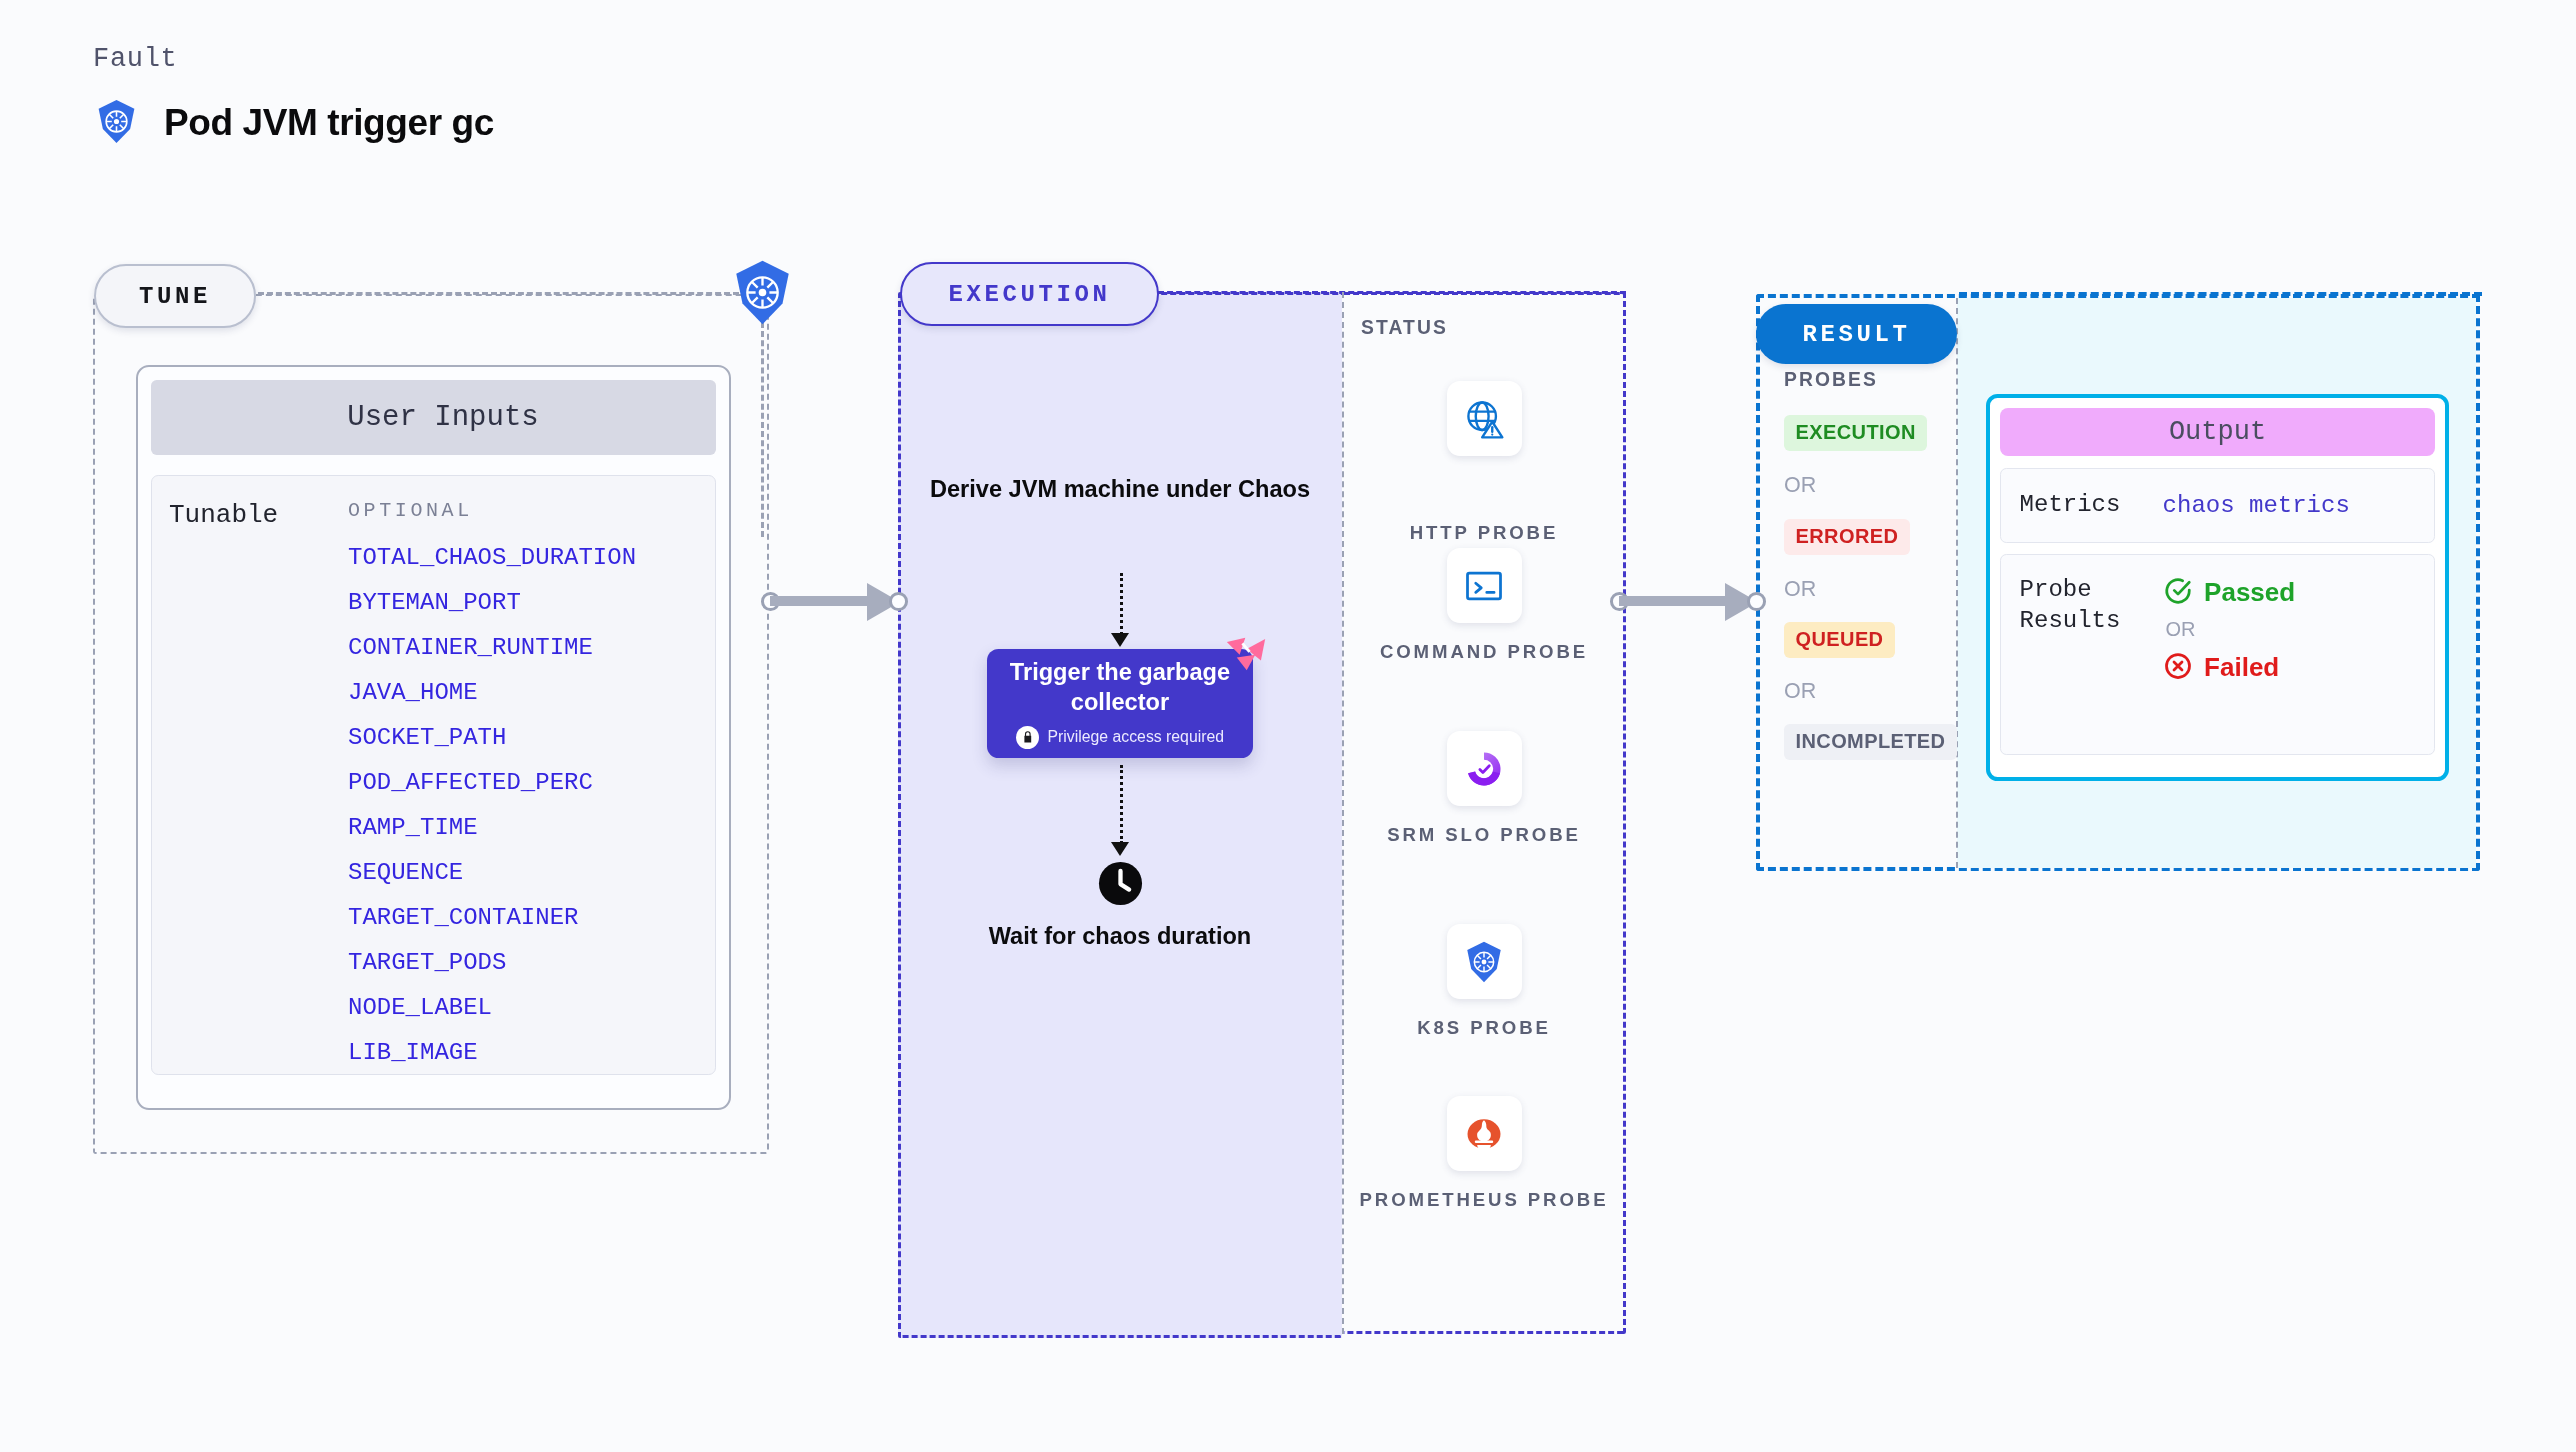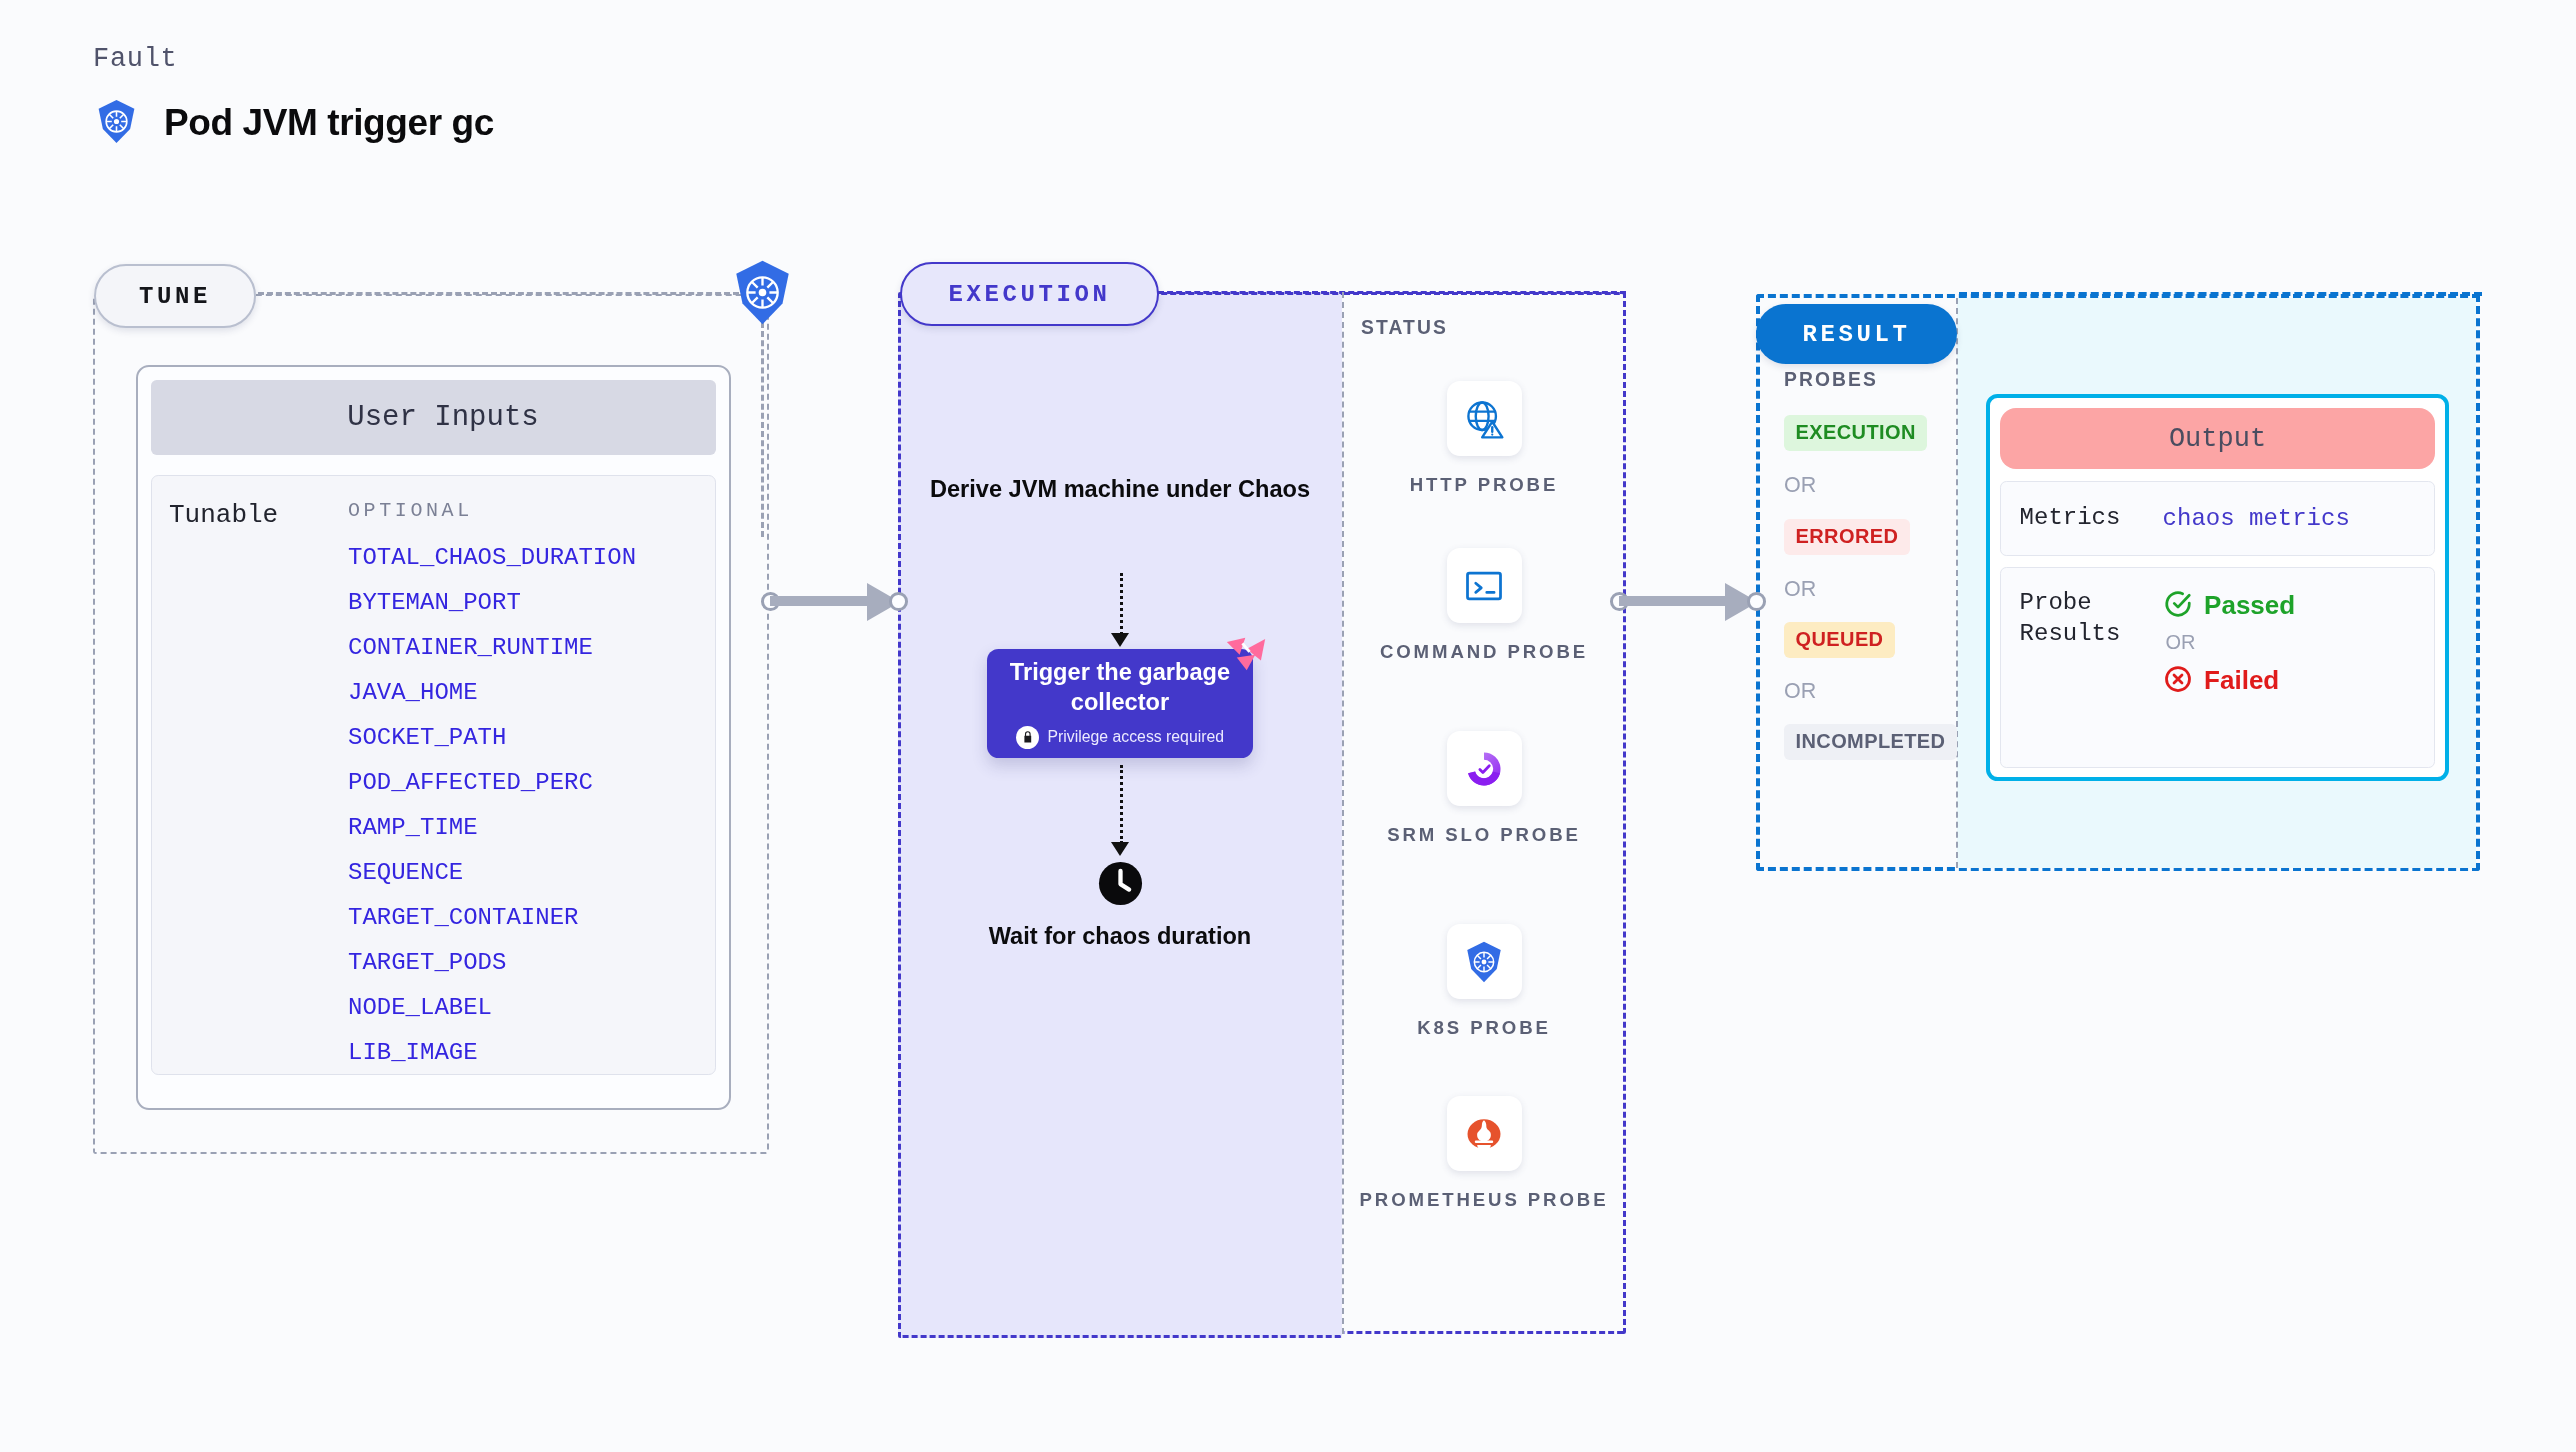--- a/index.html
+++ b/index.html
@@ -187,21 +187,21 @@
     position:absolute;left:1784px;font-size:21.5px;color:#9aa0b3;z-index:5;
     font-family:"Liberation Sans", sans-serif;
   }
 
   #output-card{
     position:absolute;left:1986px;top:394px;width:463px;height:387px;
     background:#fff;border:4.3px solid #00b0e8;border-radius:11.5px;
     box-sizing:border-box;padding:10px;z-index:3;
   }
   #output-header{
-    height:61px;background:#fca5a5;border-radius:16px;
+    height:48px;background:#f0abfc;border-radius:8px;
     display:flex;align-items:center;justify-content:center;
     font-family:"Liberation Mono", monospace;font-size:27px;color:#4a4d60;
   }
   #metrics-row{
     margin-top:11.5px;height:75px;background:#fafbfe;border:1.4px solid #e3e6ef;
     border-radius:6.4px;display:flex;align-items:center;box-sizing:border-box;
     padding:0 18.6px;
   }
   .row-label{
     font-family:"Liberation Mono", monospace;font-size:24px;color:#22242e;
@@ -334,21 +334,21 @@
     <circle cx="12" cy="12" r="11" fill="#0a0a0c"></circle>
     <path d="M12 5.6v6.7l4.4 2.8" stroke="#fff" stroke-width="2.2" fill="none" stroke-linecap="round" stroke-linejoin="round"></path>
   </svg>
 </div>
 <div id="wait-text">Wait for chaos duration</div>
 
 <div class="panel" id="probes-panel"></div>
 <div id="probes-inner-divider"></div>
 <div id="probes-label">STATUS</div>
 
-<div class="probe" style="top:381px;">
+<div class="probe" style="top:381px;gap:48px;">
   <div class="probe-icon-box">
     <svg width="44" height="44" viewBox="0 0 48 48" fill="none" stroke="#0d74d1" stroke-width="2.6">
       <circle cx="22" cy="21" r="15"></circle>
       <ellipse cx="22" cy="21" rx="7" ry="15"></ellipse>
       <path d="M7.6 16h28.8M7.6 26h28.8"></path>
       <path d="M33 27 L44 44 H22 Z" fill="#fff" stroke="#0d74d1" stroke-width="2.6" stroke-linejoin="round"></path>
       <path d="M33 33v5" stroke-linecap="round"></path>
       <circle cx="33" cy="41" r="1.2" fill="#0d74d1" stroke="none"></circle>
     </svg>
   </div>

